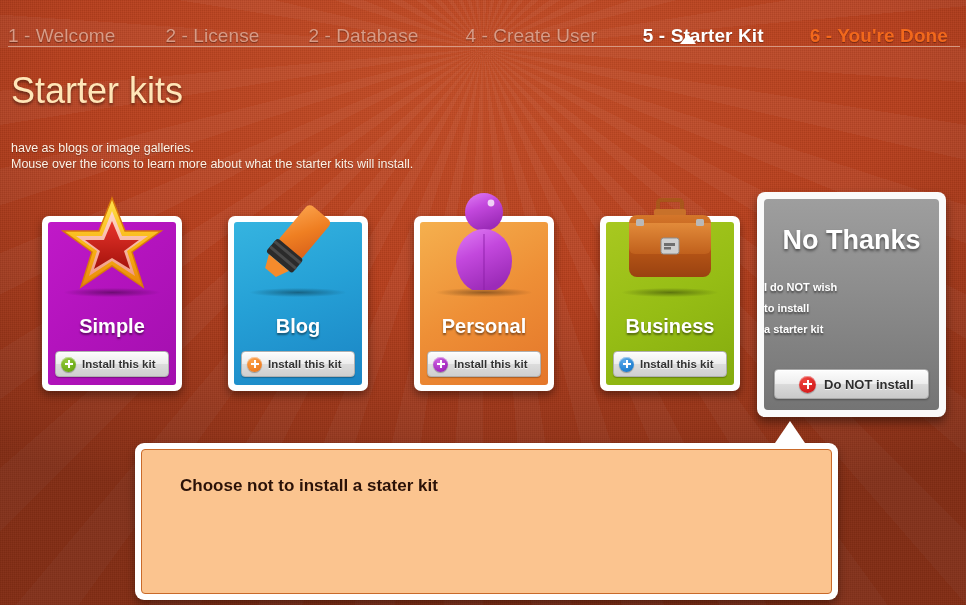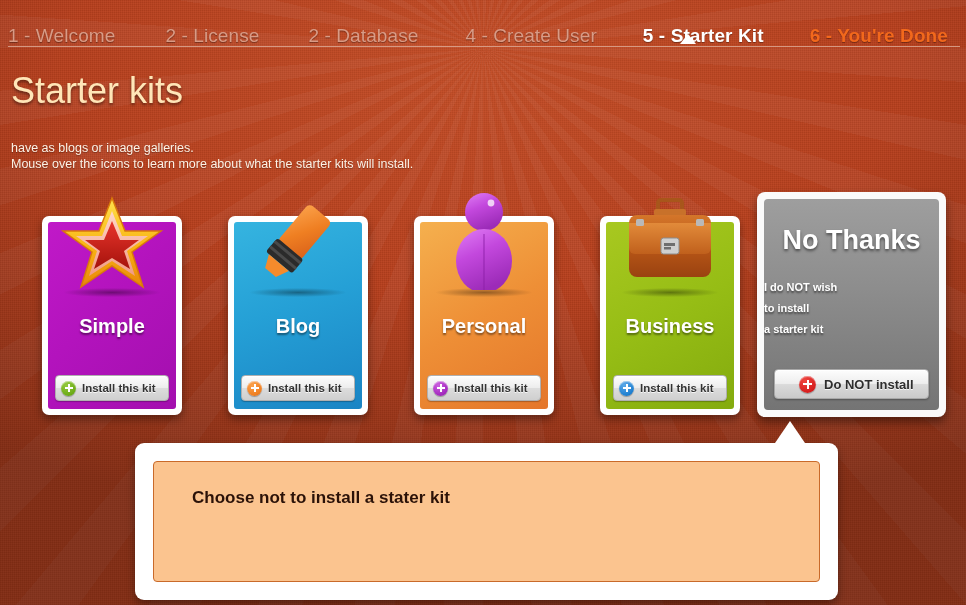--- a/index.html
+++ b/index.html
@@ -79,21 +79,21 @@
     text-shadow: 0 1px 1px rgba(0,0,0,.3);
   }
   #intro p { margin: 0; }
   #intro .gap { margin-top: 0px; }
 
   
   #cards { position: absolute; left: 0; top: 0; width: 966px; height: 605px; }
 
   .kit {
     position: absolute;
-    width: 140px; height: 199px;
+    width: 140px; height: 175px;
     top: 216px;
     background: #fff;
     border-radius: 7px;
     padding: 6px;
     box-shadow: 0 4px 8px rgba(0,0,0,.38);
   }
   .kit-inner {
     position: relative;
     width: 100%; height: 100%;
     border-radius: 3px;
@@ -213,21 +213,21 @@
     border-left: 15px solid transparent;
     border-right: 15px solid transparent;
     border-bottom: 22px solid #ffffff;
     z-index: 9;
   }
   #tooltip {
     position: absolute; left: 135px; top: 443px;
     width: 703px; height: 157px;
     background: #ffffff;
     border-radius: 9px;
-    padding: 18px;
+    padding: 6px;
     box-shadow: 0 4px 9px rgba(0,0,0,.35);
     z-index: 8;
   }
   #tooltip-inner {
     width: 100%; height: 100%;
     background: #fbc48f;
     border: 1px solid #c96a2a;
     border-radius: 4px;
     padding: 26px 0 0 38px;
   }

